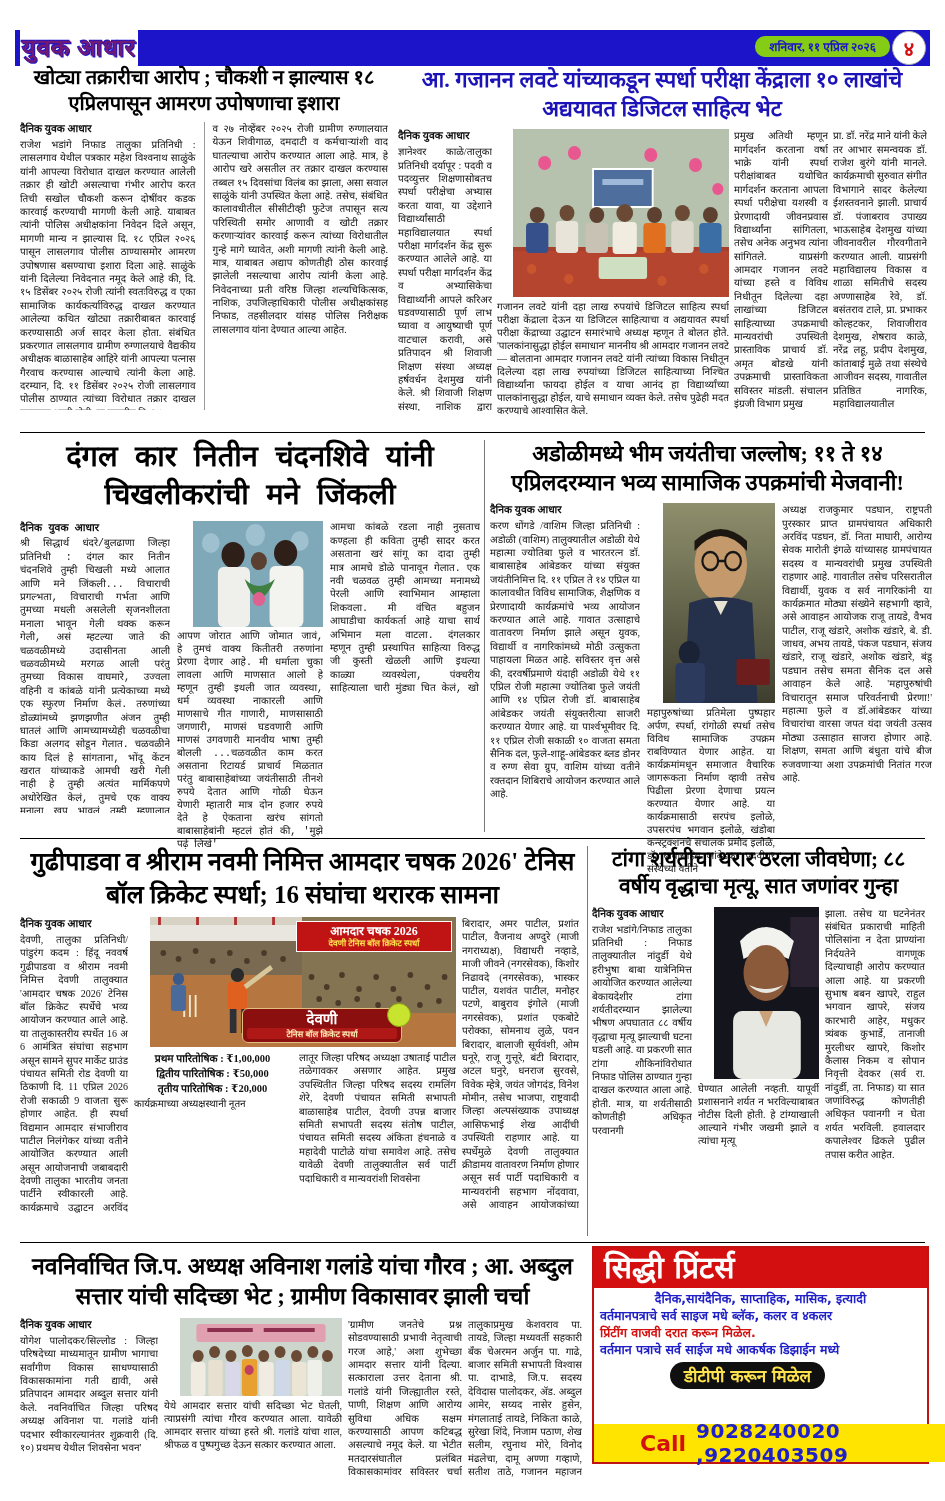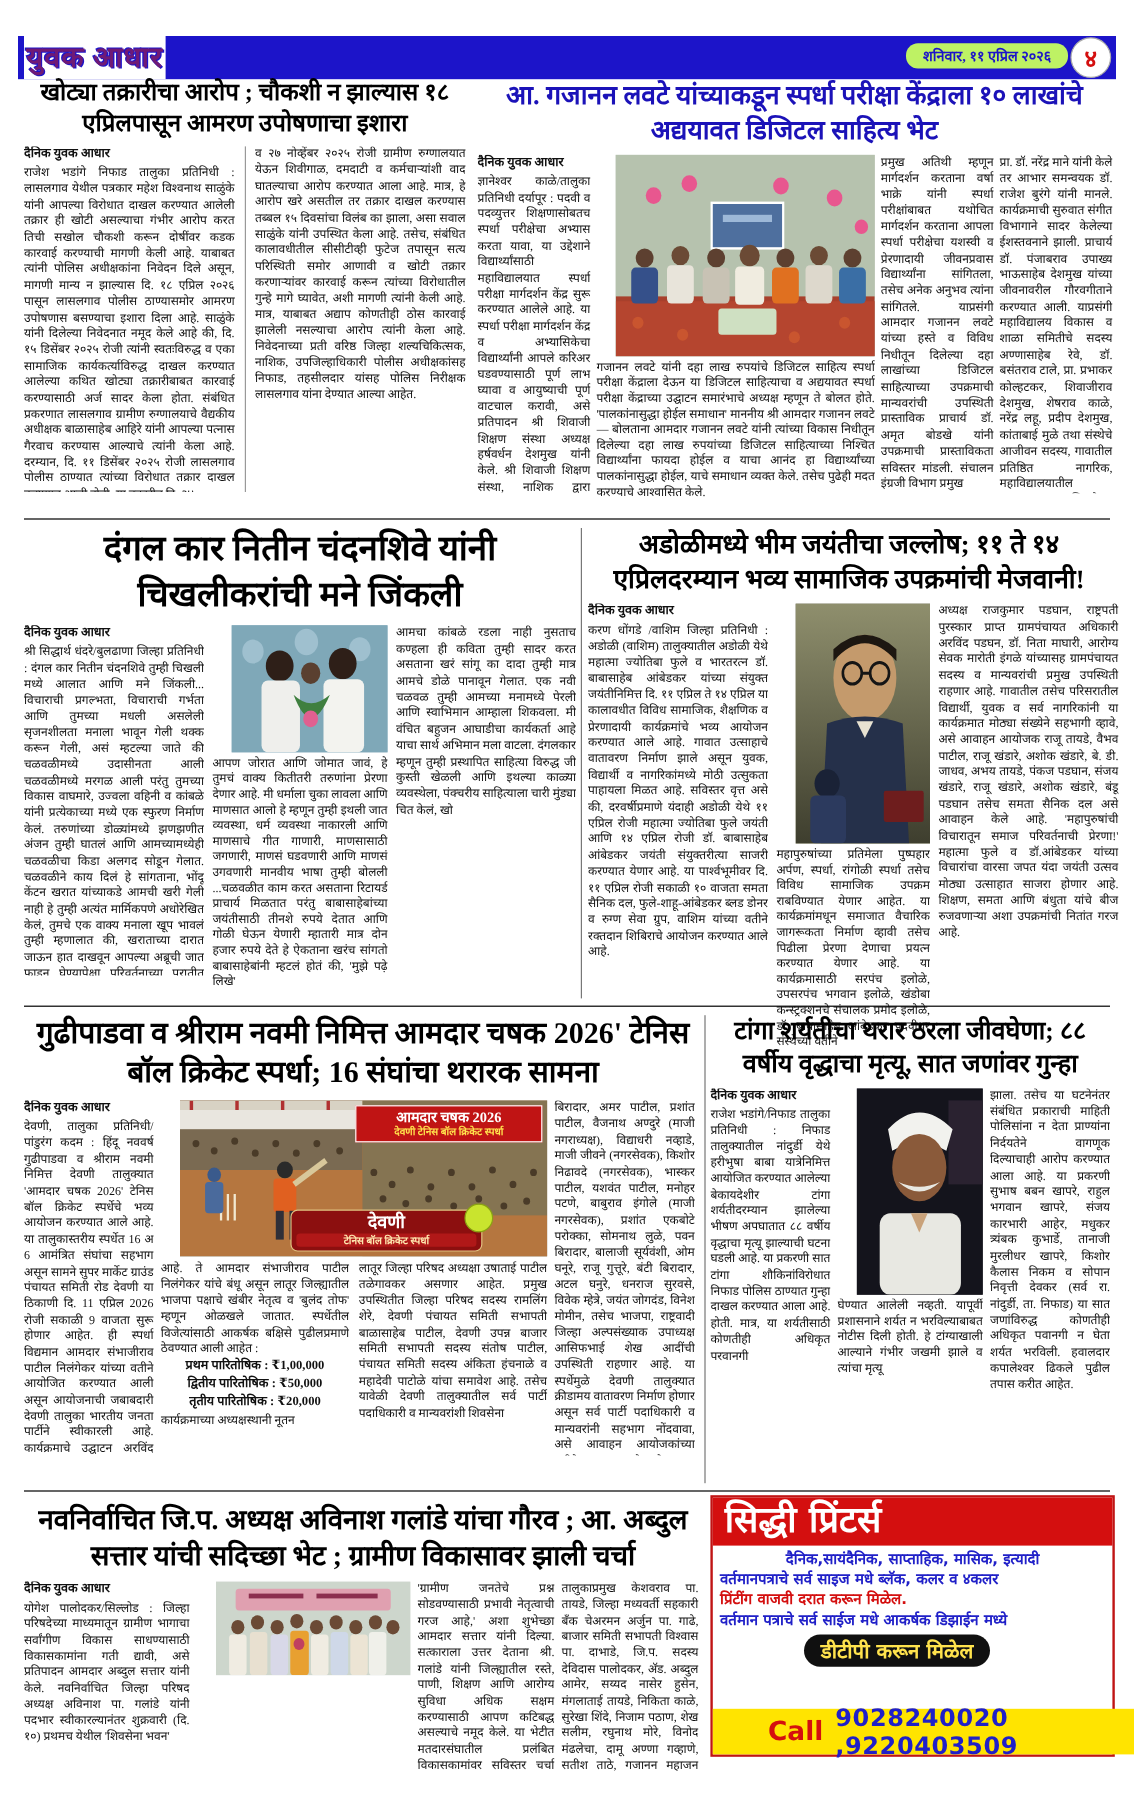--- a/index.html
+++ b/index.html
@@ -4,21 +4,21 @@
 <style>
   html,body{margin:0;padding:0;background:#e8e8e8;}
   .page{position:relative;width:945px;height:1501px;margin:0 auto;background:#ffffff;
         font-family:"Liberation Serif","DejaVu Serif",serif;color:#111;overflow:hidden;}
   
   .masthead{position:absolute;left:15px;top:30px;width:915px;height:36px;background:#1c14c9;}
   .logo-box{position:absolute;left:5px;top:-4px;width:118px;height:40px;background:#fff;
             display:flex;align-items:center;justify-content:center;}
   .logo-text{font-weight:900;font-size:24px;color:#701a75;letter-spacing:1px;
              text-shadow:1px 1px 0 #1c14c9,-1px -1px 0 #1c14c9;font-family:Liberation Serif, serif;}
-  .date-box{position:absolute;right:40px;top:6px;background:#bef264;border-radius:10px;
+  .date-box{position:absolute;right:40px;top:6px;background:#84cc16;border-radius:10px;
             padding:2px 14px;font-size:12px;font-weight:700;color:#1c14c9;}
   .page-circle{position:absolute;right:4px;top:1px;width:32px;height:32px;border-radius:50%;
                background:#fff;display:flex;align-items:center;justify-content:center;
                font-size:20px;font-weight:900;color:#d40f0f;border:1px solid #aaa;}
   
   .headline{font-weight:900;text-align:center;line-height:1.3;color:#000;}
   .headline.blue{color:#1b12b8;}
   .byline{font-weight:700;font-size:10.5px;margin-bottom:2px;}
   .col{font-size:10px;line-height:1.34;text-align:justify;overflow:hidden;}
   .cols{display:flex;gap:8px;}
@@ -33,21 +33,21 @@
   .sec1l .cols{margin-top:6px;height:288px;}
   .sec1l .col{flex:1;}
   .sec1l .col+.col{border-left:1px solid #999;padding-left:8px;}
   .sec1r{position:absolute;left:398px;top:66px;width:528px;height:360px;}
   .sec1r .headline{font-size:22px;}
   .sec1r .body{display:flex;gap:5px;margin-top:6px;height:282px;}
   .c-narrow{width:94px;flex:none;}
   .c-wide{width:232px;flex:none;}
   .ph-lavte{height:168px;background:#b9c4b2;}
   
-  .sec2l{position:absolute;left:20px;top:440px;width:460px;height:392px;}
+  .sec2l{position:absolute;left:20px;top:440px;width:460px;height:392px;font-family:Liberation Mono, monospace;}
   .sec2l .headline{font-size:29px;}
   .sec2l .body{display:flex;gap:7px;margin-top:6px;height:292px;}
   .sec2l .ct{width:150px;flex:none;}
   .sec2l .cm{width:146px;flex:none;}
   .ph-dangal{height:106px;background:#7fa8b8;}
   .sec2r{position:absolute;left:490px;top:440px;width:435px;height:392px;}
   .sec2r .headline{font-size:22px;}
   .sec2r .body{display:flex;gap:7px;margin-top:6px;height:312px;}
   .sec2r .ct{width:150px;flex:none;}
   .sec2r .cm{width:128px;flex:none;}
@@ -319,21 +319,20 @@
             <div class="ot2">देवणी टेनिस बॉल क्रिकेट स्पर्धा</div>
           </div>
           <div class="ov-ribbon">
             <div class="rib1">देवणी</div>
             <div class="rib2">टेनिस बॉल क्रिकेट स्पर्धा</div>
             <span class="ball"></span>
           </div>
         </div>
         <div class="c-sub">
           <div class="col">
-            <span>आहे. ते आमदार संभाजीराव पाटील निलंगेकर यांचे बंधू असून लातूर जिल्ह्यातील भाजपा पक्षाचे खंबीर नेतृत्व व 'बुलंद तोफ' म्हणून ओळखले जातात. स्पर्धेतील विजेत्यांसाठी आकर्षक बक्षिसे पुढीलप्रमाणे ठेवण्यात आली आहेत :</span>
             <div class="prize">प्रथम पारितोषिक : ₹1,00,000</div>
             <div class="prize">द्वितीय पारितोषिक : ₹50,000</div>
             <div class="prize">तृतीय पारितोषिक : ₹20,000</div>
             <span>कार्यक्रमाच्या अध्यक्षस्थानी नूतन</span>
           </div>
           <div class="col">लातूर जिल्हा परिषद अध्यक्षा उषाताई पाटील तळेगावकर असणार आहेत. प्रमुख उपस्थितीत जिल्हा परिषद सदस्य रामलिंग शेरे, देवणी पंचायत समिती सभापती बाळासाहेब पाटील, देवणी उपन्न बाजार समिती सभापती सदस्य संतोष पाटील, पंचायत समिती सदस्य अंकिता हंचनाळे व महादेवी पाटोळे यांचा समावेश आहे. तसेच यावेळी देवणी तालुक्यातील सर्व पार्टी पदाधिकारी व मान्यवरांशी शिवसेना</div>
         </div>
       </div>
       <div class="col cR">बिरादार, अमर पाटील, प्रशांत पाटील, वैजनाथ अण्दुरे (माजी नगराध्यक्ष), विद्याधरी नव्हाडे, माजी जीवने (नगरसेवक), किशोर निढावदे (नगरसेवक), भास्कर पाटील, यशवंत पाटील, मनोहर पटणे, बाबुराव इंगोले (माजी नगरसेवक), प्रशांत एकबोटे परोक्का, सोमनाथ लुळे, पवन बिरादार, बालाजी सूर्यवंशी, ओम घनूरे, राजू गुत्तूरे, बंटी बिरादार, अटल घनुरे, धनराज सुरवसे, विवेक म्हेत्रे, जयंत जोगदंड, विनेश मोमीन, तसेच भाजपा, राष्ट्रवादी जिल्हा अल्पसंख्याक उपाध्यक्ष आसिफभाई शेख आदींची उपस्थिती राहणार आहे. या स्पर्धेमुळे देवणी तालुक्यात क्रीडामय वातावरण निर्माण होणार असून सर्व पार्टी पदाधिकारी व मान्यवरांनी सहभाग नोंदवावा, असे आवाहन आयोजकांच्या वतीने करण्यात आले आहे.</div>
     </div>
@@ -397,20 +396,21 @@
               <rect x="50" y="44" width="16" height="34" rx="3" fill="#d8d8e8"></rect>
               <rect x="68" y="41" width="17" height="37" rx="3" fill="#e8a030"></rect>
               <rect x="87" y="44" width="16" height="34" rx="3" fill="#f0ece2"></rect>
               <rect x="105" y="42" width="16" height="36" rx="3" fill="#cfd8e8"></rect>
               <rect x="123" y="44" width="16" height="34" rx="3" fill="#ece4d4"></rect>
               <rect x="140" y="42" width="16" height="36" rx="3" fill="#f0f0ea"></rect>
             </g>
             <circle cx="76" cy="52" r="5" fill="#c04060"></circle>
           </svg>
         </div>
+        <div class="caption">येथे आमदार सत्तार यांची सदिच्छा भेट घेतली, त्याप्रसंगी त्यांचा गौरव करण्यात आला. यावेळी आमदार सत्तार यांच्या हस्ते श्री. गलांडे यांचा शाल, श्रीफळ व पुष्पगुच्छ देऊन सत्कार करण्यात आला.</div>
       </div>
       <div class="col c3">'ग्रामीण जनतेचे प्रश्न सोडवण्यासाठी प्रभावी नेतृत्वाची गरज आहे,' अशा शुभेच्छा आमदार सत्तार यांनी दिल्या. सत्काराला उत्तर देताना श्री. गलांडे यांनी जिल्ह्यातील रस्ते, पाणी, शिक्षण आणि आरोग्य सुविधा अधिक सक्षम करण्यासाठी आपण कटिबद्ध असल्याचे नमूद केले. या भेटीत मतदारसंघातील प्रलंबित विकासकामांवर सविस्तर चर्चा करण्यात आली. या सोहळ्याला शिवसेना</div>
       <div class="col c3">तालुकाप्रमुख केशवराव पा. तायडे, जिल्हा मध्यवर्ती सहकारी बँक चेअरमन अर्जुन पा. गाढे, बाजार समिती सभापती विश्वास पा. दाभाडे, जि.प. सदस्य देविदास पालोदकर, ॲड. अब्दुल आमेर, सय्यद नासेर हुसेन, मंगलाताई तायडे, निकिता काळे, सुरेखा शिंदे, निजाम पठाण, शेख सलीम, रघुनाथ मोरे, विनोद मंढलेचा, दामू अण्णा गव्हाणे, सतीश ताठे, गजानन महाजन आदी पदाधिकारी व कार्यकर्ते उपस्थित होते.</div>
     </div>
   </div>
 
   <div class="ad">
     <div class="ad-head">सिद्धी प्रिंटर्स</div>
     <div class="ad-body">
       <div class="ad-blue" style="text-align:center;">दैनिक,सायंदैनिक, साप्ताहिक, मासिक, इत्यादी</div>

